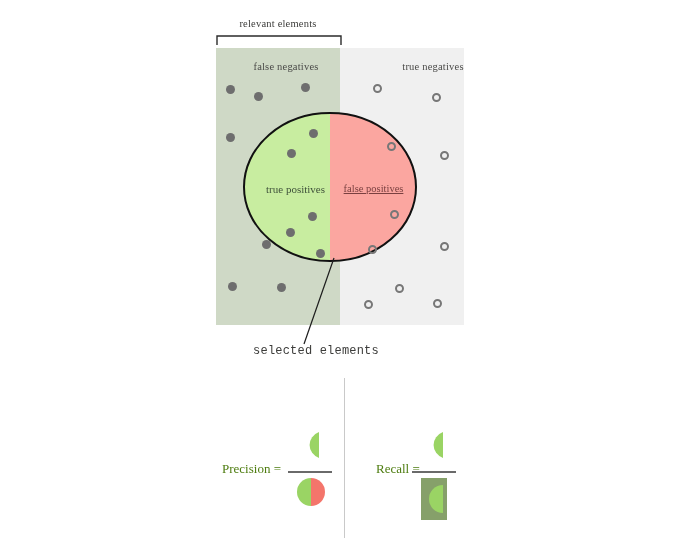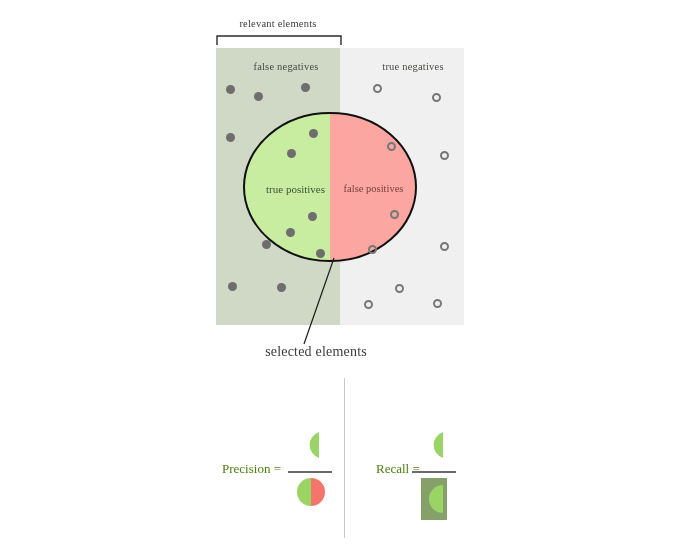--- a/index.html
+++ b/index.html
@@ -35,38 +35,39 @@
   }
 
   .region-label {
     font-size: 10.5px;
     color: #4a4a48;
     text-align: center;
     letter-spacing: 0.2px;
     white-space: nowrap;
   }
   #label-false-negatives { left: 216px; top: 61px; width: 140px; }
-  #label-true-negatives  { left: 340px; top: 61px; width: 146px; }
+  #label-true-negatives  { left: 340px; top: 61px; width: 146px; padding-left: 20px; }
 
   
   #selection-circle {
     left: 243px; top: 112px;
     width: 174px; height: 150px;
     pointer-events: none;
   }
 
   #label-true-positives {
     left: 243px; top: 183px; width: 82px;
     font-size: 11px; color: #3f513a; text-align: right;
     white-space: nowrap;
   }
   #label-false-positives {
     left: 330px; top: 183px; width: 87px;
     font-size: 10.5px; color: #7a4040; text-align: center;
     white-space: nowrap;
+    text-decoration: underline;
   }
 
   
   .dot {
     width: 9px; height: 9px;
     border-radius: 50%;
     background: #6e6e6e;
   }
   .ring {
     width: 9px; height: 9px;
@@ -79,22 +80,23 @@
   
   #bracket-relevant { left: 214px; top: 34px; }
   #caption-relevant {
     left: 216px; top: 18px; width: 124px;
     font-size: 10.5px; color: #3c3c3a; 
     white-space: nowrap;
   }
   #leader-selected { left: 296px; top: 255px; }
   #caption-selected {
     left: 236px; top: 344px; width: 160px;
-    font-size: 14px; color: #3c3c3a; text-align: center;
-    white-space: nowrap;
+    font-size: 12px; color: #3c3c3a; text-align: center;
+    white-space: nowrap;
+    font-family: Liberation Mono, monospace;
   }
 
   
   #divider-vertical {
     left: 344px; top: 378px;
     width: 1px; height: 160px;
     background: #c9c9c9;
   }
   .question {
     font-size: 9.5px;

